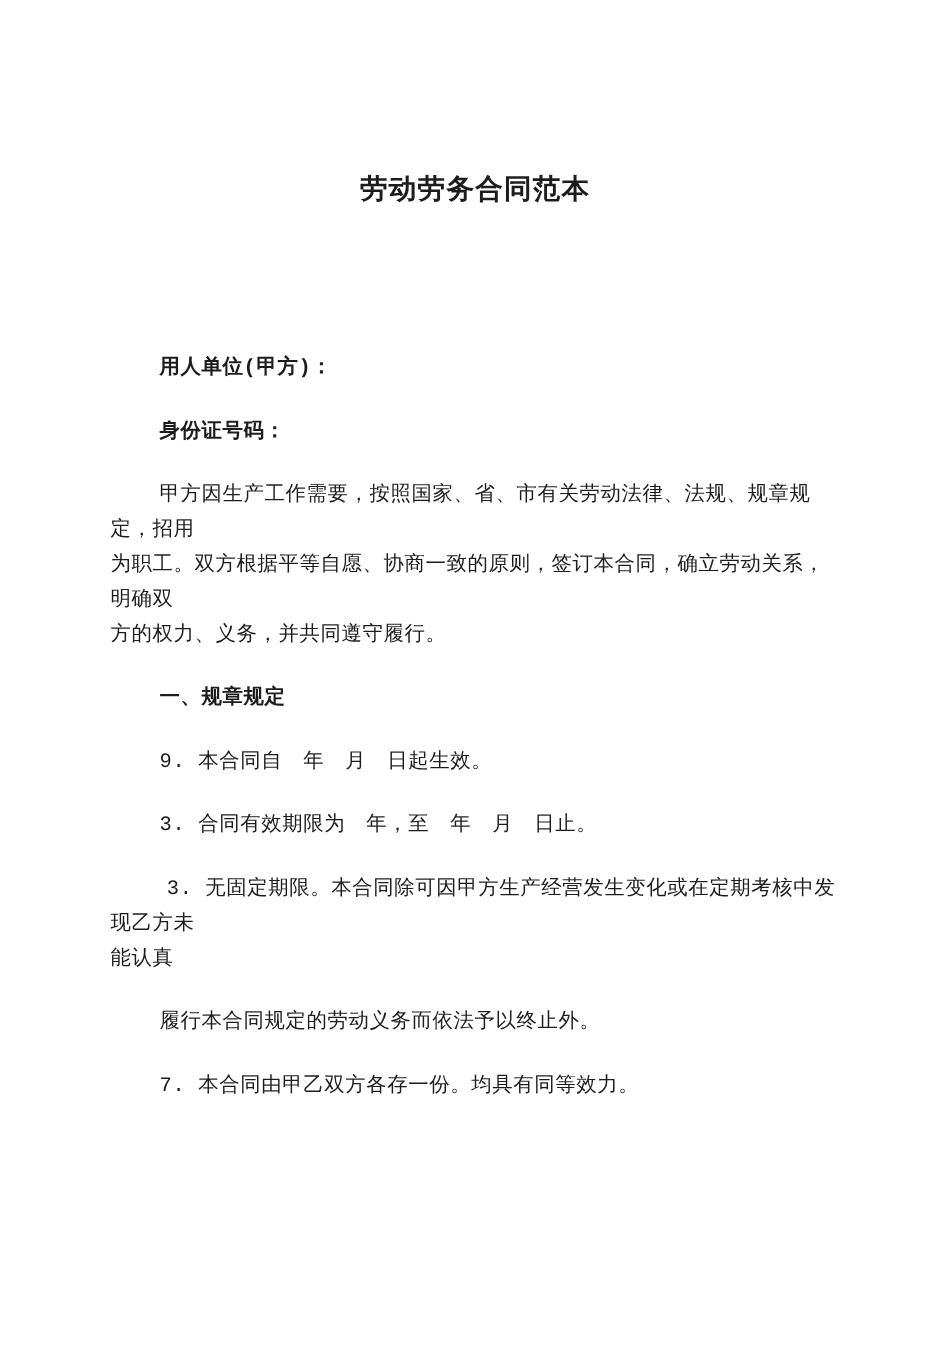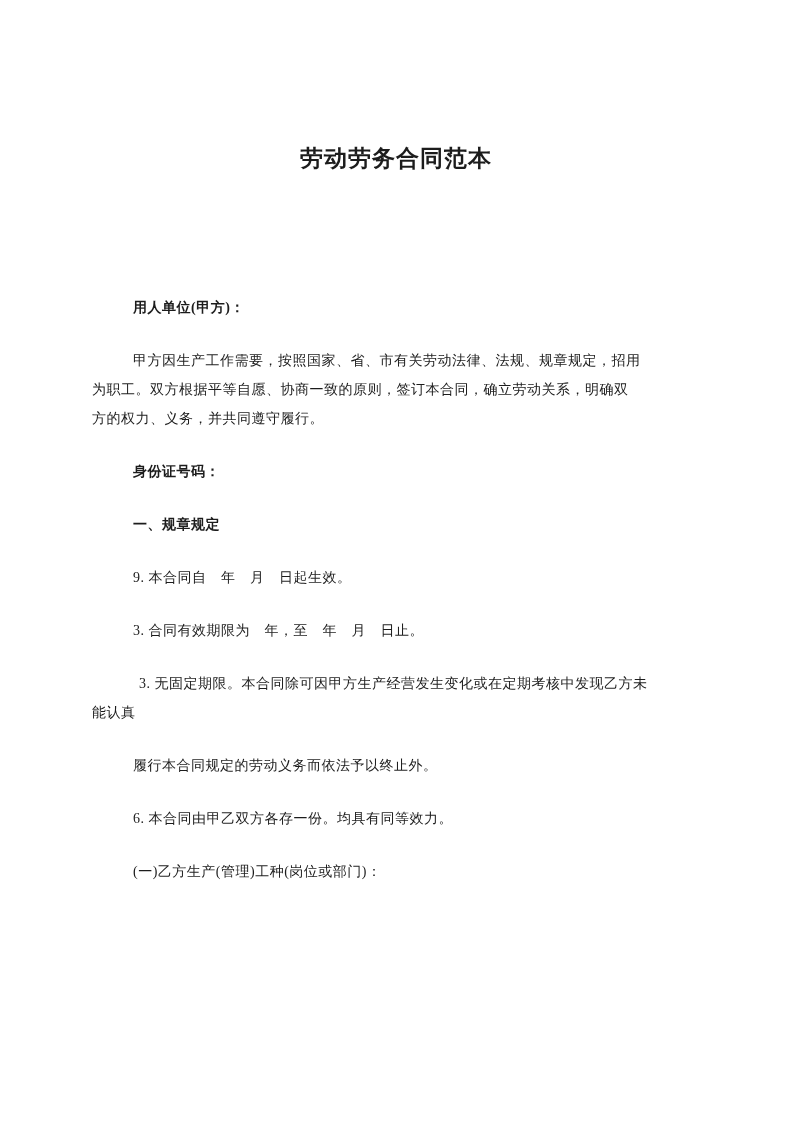--- a/index.html
+++ b/index.html
@@ -2,37 +2,37 @@
 <html><head>
 <meta charset="utf-8">
 <style>
   html, body { margin: 0; padding: 0; background: #ffffff; }
   .page {
     position: relative;
     width: 793px;
     height: 1026px;
     background: #ffffff;
     overflow: hidden;
-    font-family: Liberation Serif, serif;
+    font-family: Liberation Mono, monospace;
     color: #1c1c1c;
   }
   .content {
     padding: 143px 93px 0 92px;
   }
   .doc-title {
     margin: 0 0 118px 0;
     text-align: center;
     font-size: 23px;
     font-weight: 700;
     line-height: 32px;
     letter-spacing: 1px;
   }
   .doc-par {
     margin: 0 0 24px 0;
-    font-size: 14px;
+    font-size: 17px;
     line-height: 29px;
     letter-spacing: 0.5px;
     white-space: pre-line;
   }
   .indent { text-indent: 41px; }
   .indent-extra { text-indent: 47px; }
   .bold { font-weight: 700; }
   .page-number {
     position: absolute;
     top: 1042px;
@@ -48,38 +48,37 @@
 <body>
 
 <div class="page">
   <div class="content">
 
     <h1 class="doc-title">劳动劳务合同范本</h1>
 
     <p class="doc-par indent bold">用人单位(甲方)：</p>
 
 
+    <p class="doc-par indent bold">身份证号码：</p>
+
     <p class="doc-par indent">甲方因生产工作需要，按照国家、省、市有关劳动法律、法规、规章规定，招用
 为职工。双方根据平等自愿、协商一致的原则，签订本合同，确立劳动关系，明确双
 方的权力、义务，并共同遵守履行。</p>
-
-    <p class="doc-par indent bold">身份证号码：</p>
 
     <p class="doc-par indent bold">一、规章规定</p>
 
     <p class="doc-par indent">9. 本合同自　年　月　日起生效。</p>
 
     <p class="doc-par indent">3. 合同有效期限为　年，至　年　月　日止。</p>
 
     <p class="doc-par indent-extra">3. 无固定期限。本合同除可因甲方生产经营发生变化或在定期考核中发现乙方未
 能认真</p>
 
     <p class="doc-par indent">履行本合同规定的劳动义务而依法予以终止外。</p>
 
-    <p class="doc-par indent">6. 本合同由甲乙双方各存一份。均具有同等效力。</p>
+    <p class="doc-par indent">7. 本合同由甲乙双方各存一份。均具有同等效力。</p>
 
 
-    <p class="doc-par indent">(一)乙方生产(管理)工种(岗位或部门)：</p>
 
   </div>
 
   <div class="page-number">1</div>
 </div>
 
 </body></html>

